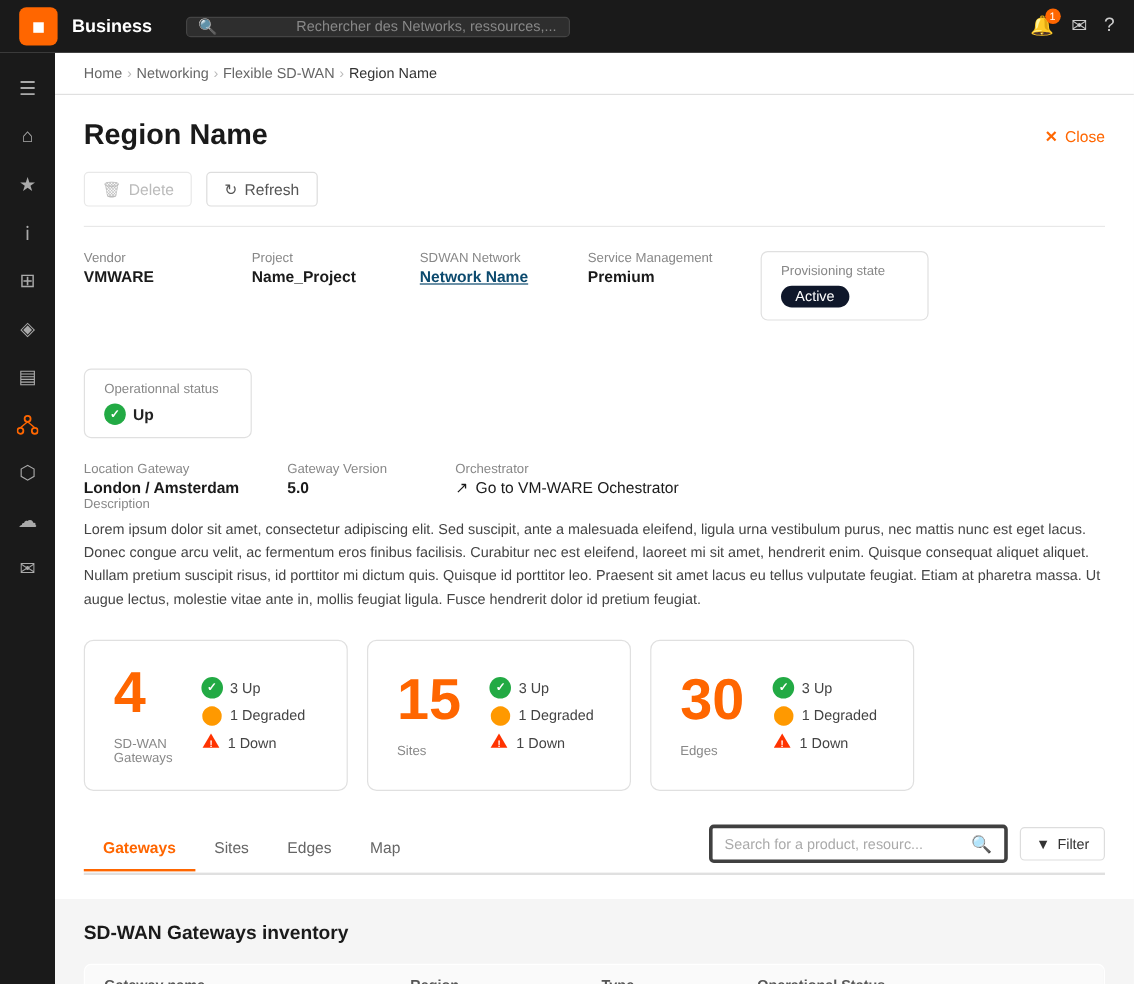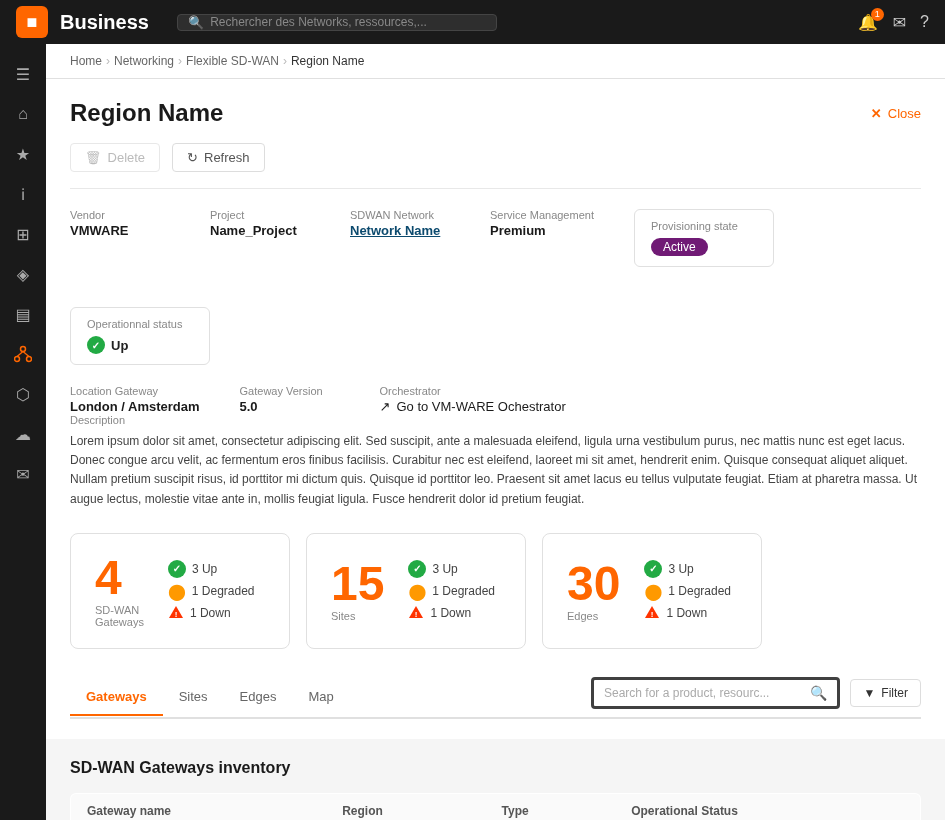--- a/index.html
+++ b/index.html
@@ -16,21 +16,21 @@
     }
     .topnav-logo {
       background: #ff6600;
       width: 32px; height: 32px;
       border-radius: 6px;
       display: flex; align-items: center; justify-content: center;
       color: white; font-weight: bold; font-size: 16px;
     }
     .topnav-brand {
       color: white;
-      font-size: 20px;
+      font-size: 15px;
       font-weight: 600;
       margin-right: 8px;
     }
     .topnav-search {
       flex: 1;
       max-width: 320px;
       background: #2e2e2e;
       border: 1px solid #444;
       border-radius: 4px;
       display: flex;
@@ -39,20 +39,21 @@
       gap: 6px;
       margin-left: 8px;
     }
     .topnav-search input {
       background: transparent;
       border: none;
       color: #aaa;
       font-size: 12px;
       outline: none;
       width: 100%;
+      text-align: right;
     }
     .topnav-search input::placeholder { color: #888; }
     .topnav-right {
       margin-left: auto;
       display: flex;
       align-items: center;
       gap: 14px;
     }
     .topnav-icon { color: #ccc; font-size: 16px; cursor: pointer; position: relative; }
     .topnav-badge {
@@ -189,21 +190,21 @@
     .info-value { font-size: 13px; font-weight: 600; color: #1a1a1a; }
     .info-value a { color: #0c4a6e; }
     .status-box {
       border: 1px solid #e0e0e0;
       border-radius: 6px;
       padding: 10px 16px;
       min-width: 140px;
     }
     .status-label { font-size: 11px; color: #888; margin-bottom: 6px; }
     .status-badge-active {
-      background: #701a75;
+      background: #0f172a;
       color: white;
       border-radius: 12px;
       padding: 2px 12px;
       font-size: 12px;
       font-weight: 500;
       display: inline-block;
     }
     .status-up {
       display: flex;
       align-items: center;
@@ -251,21 +252,21 @@
     }
     .stat-number {
       font-size: 48px;
       font-weight: 700;
       color: #ff6600;
       line-height: 1;
     }
     .stat-label {
       font-size: 11px;
       color: #888;
-      margin-top: 2px;
+      margin-top: 12px;
     }
     .stat-details { display: flex; flex-direction: column; gap: 4px; }
     .stat-detail-item {
       display: flex;
       align-items: center;
       gap: 6px;
       font-size: 12px;
       color: #444;
     }
     .tab {

